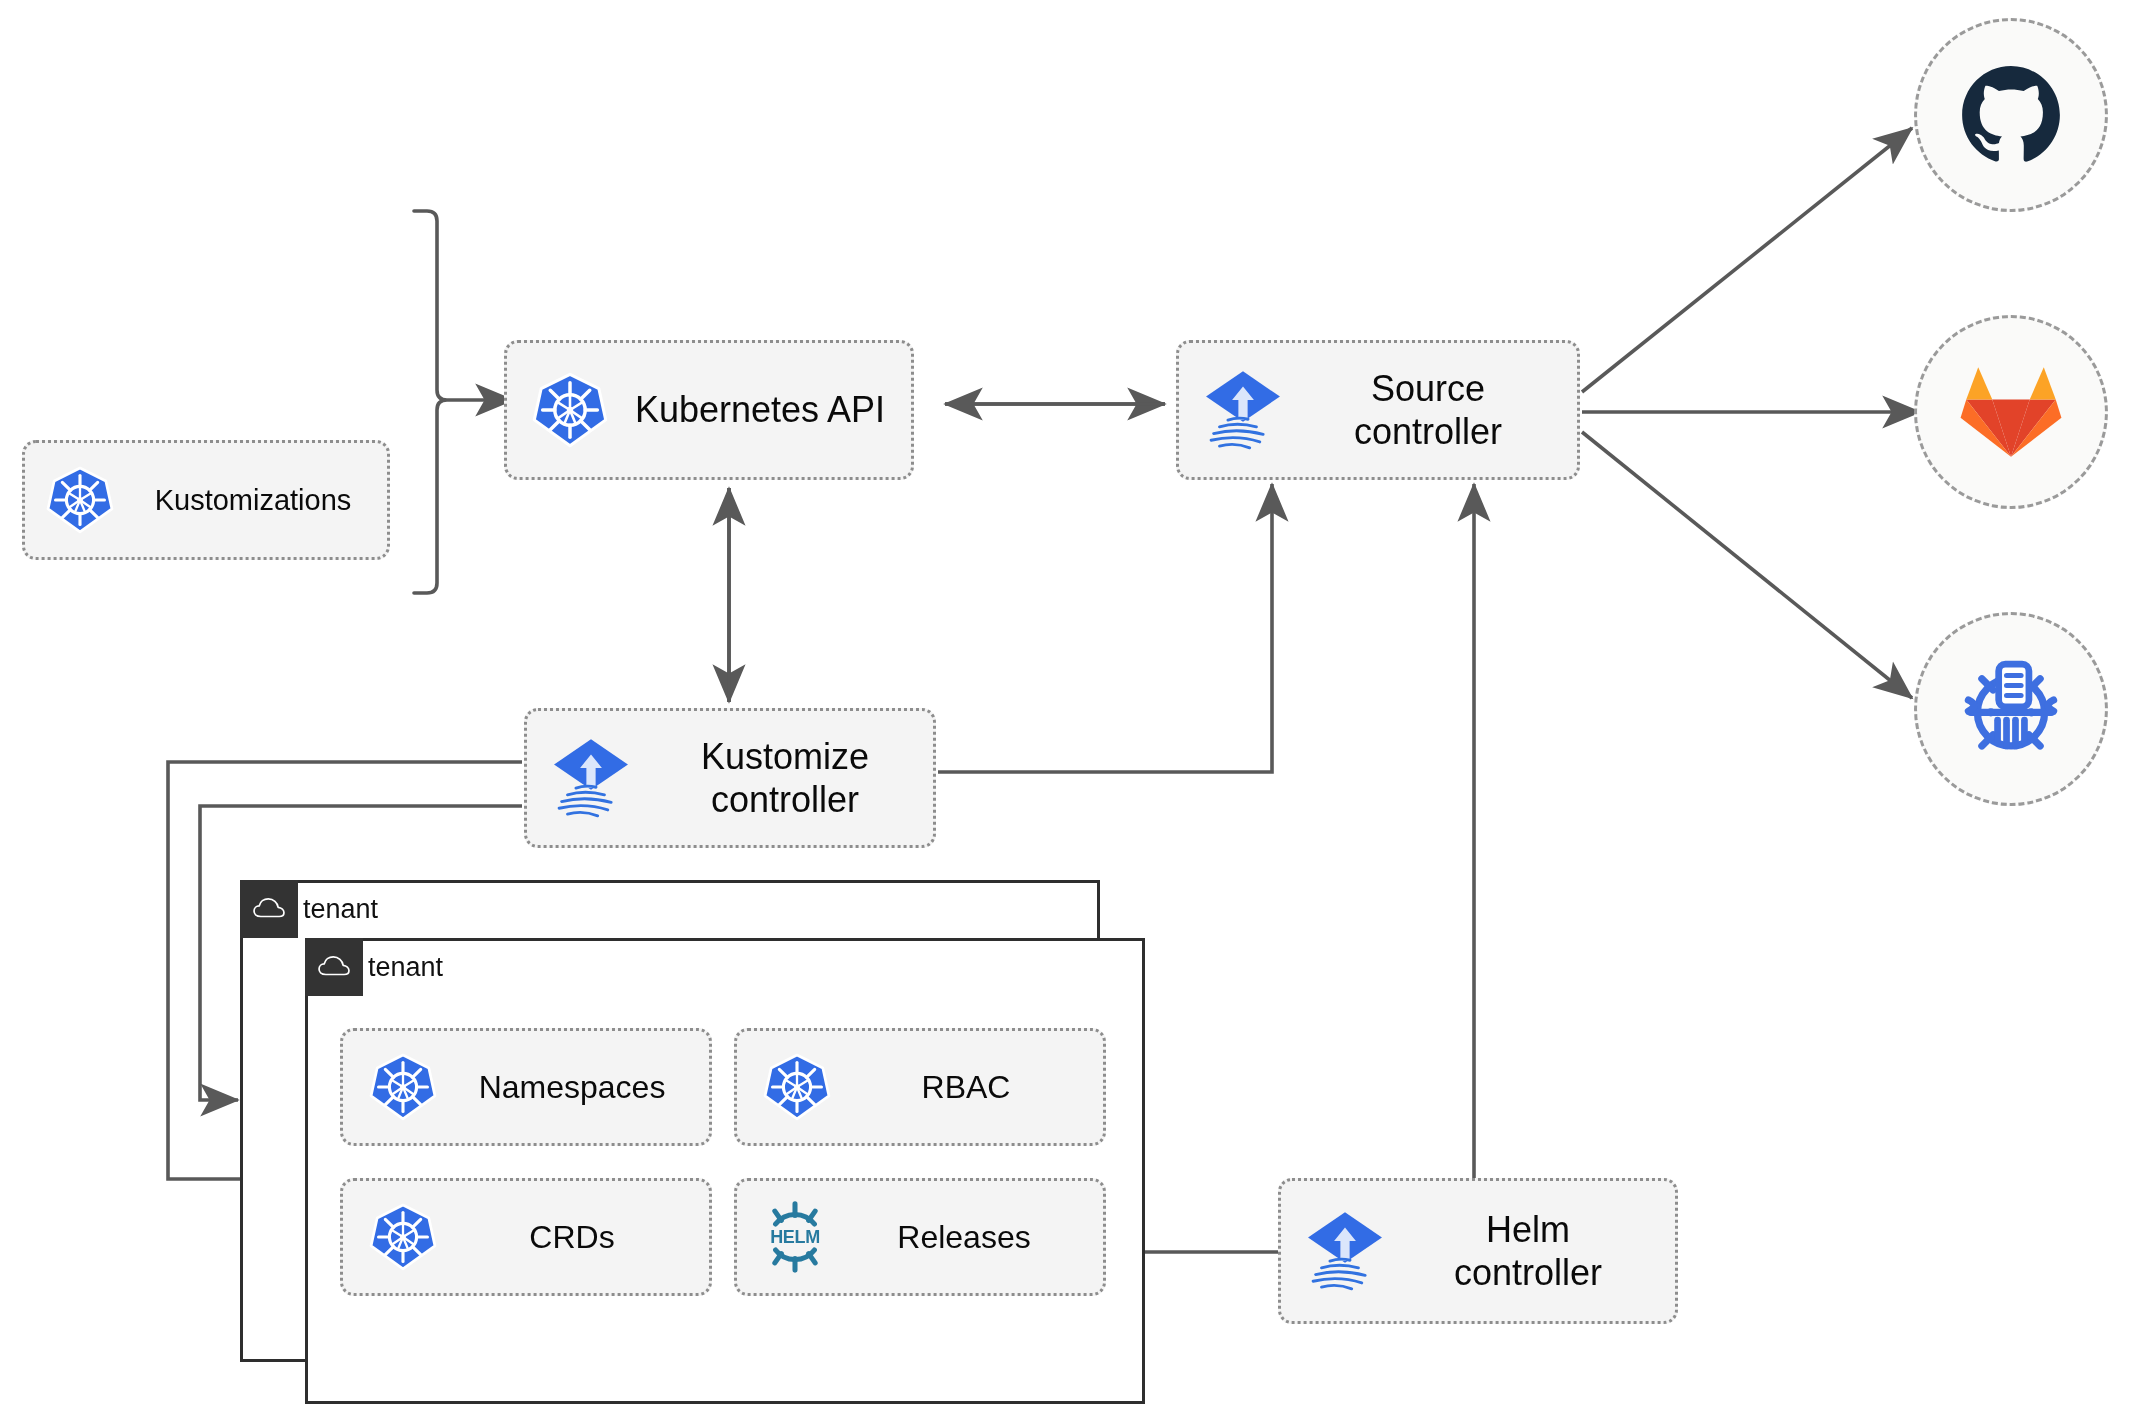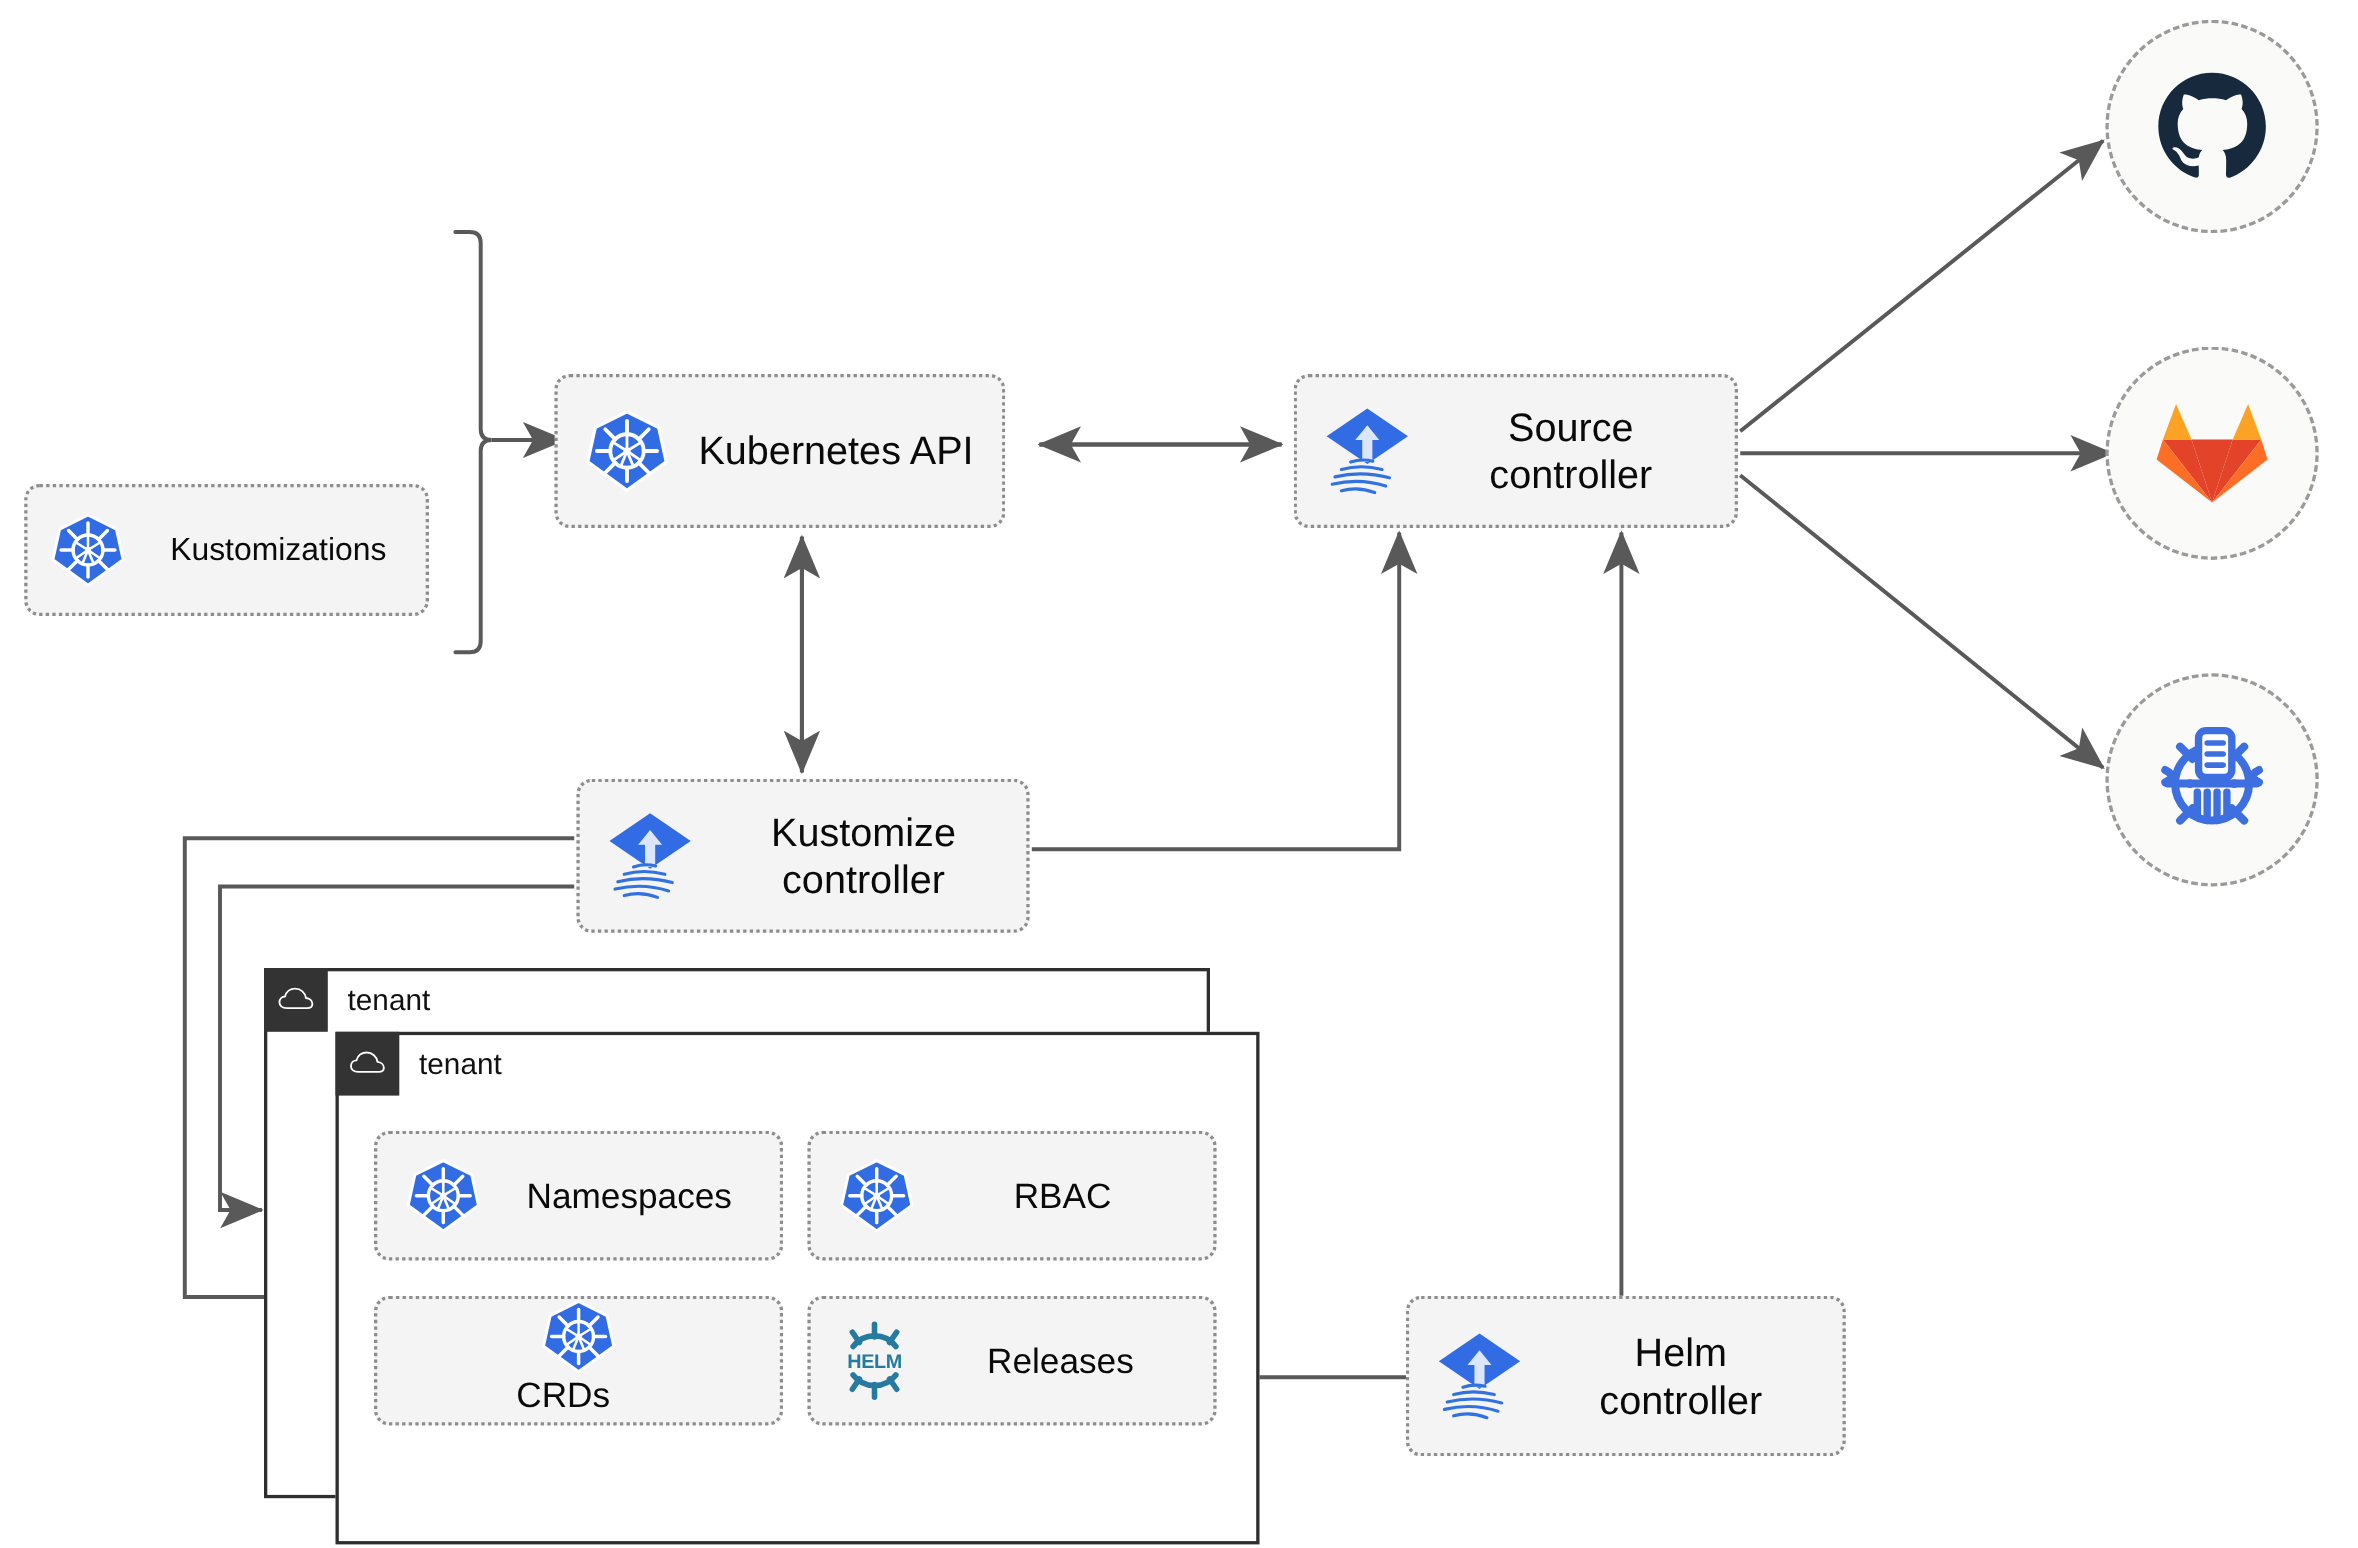--- a/index.html
+++ b/index.html
@@ -85,21 +85,21 @@
   .tenant .bar .cloudbox {
     width: 58px;
     height: 58px;
     background: #333333;
     display: flex;
     align-items: center;
     justify-content: center;
     flex: 0 0 auto;
   }
   .tenant .bar .tname {
-    margin-left: 18px;
+    margin-left: 5px;
     font-size: 27px;
     color: #111111;
     white-space: nowrap;
   }
 </style>
 </head>
 <body>
 
 <div id="canvas">
 
@@ -277,21 +277,21 @@
 
   <div class="node" style="left:734px; top:1028px; width:372px; height:118px;">
     <div class="ico" style="width:120px;">
       <svg width="68" height="68" viewBox="0 0 100 100">
           <use href="#sym-k8s"></use>
         </svg>
     </div>
     <div class="lbl" style="font-size:32px; padding-right:28px;">RBAC</div>
   </div>
 
-  <div class="node" style="left:340px; top:1178px; width:372px; height:118px;flex-direction:column;">
+  <div class="node" style="left:340px; top:1178px; width:372px; height:118px;">
     <div class="ico" style="width:120px;">
       <svg width="68" height="68" viewBox="0 0 100 100">
           <use href="#sym-k8s"></use>
         </svg>
     </div>
     <div class="lbl" style="font-size:32px; padding-right:28px;">CRDs</div>
   </div>
 
   <div class="node" style="left:734px; top:1178px; width:372px; height:118px;">
     <div class="ico" style="width:116px;">

